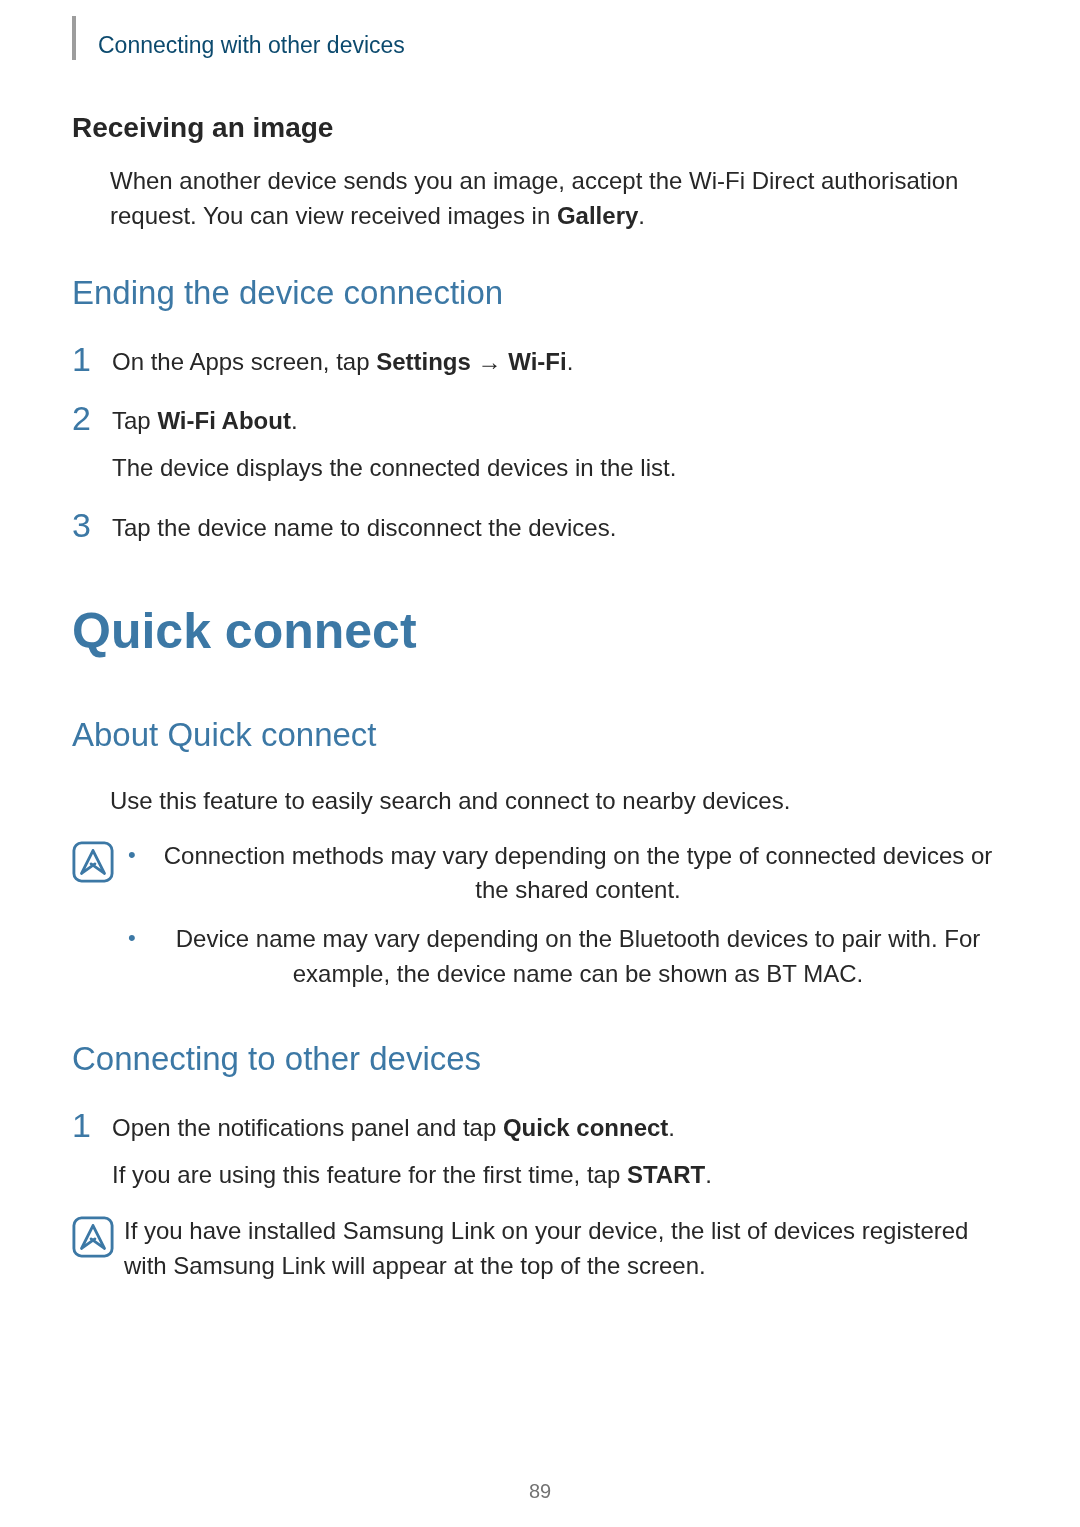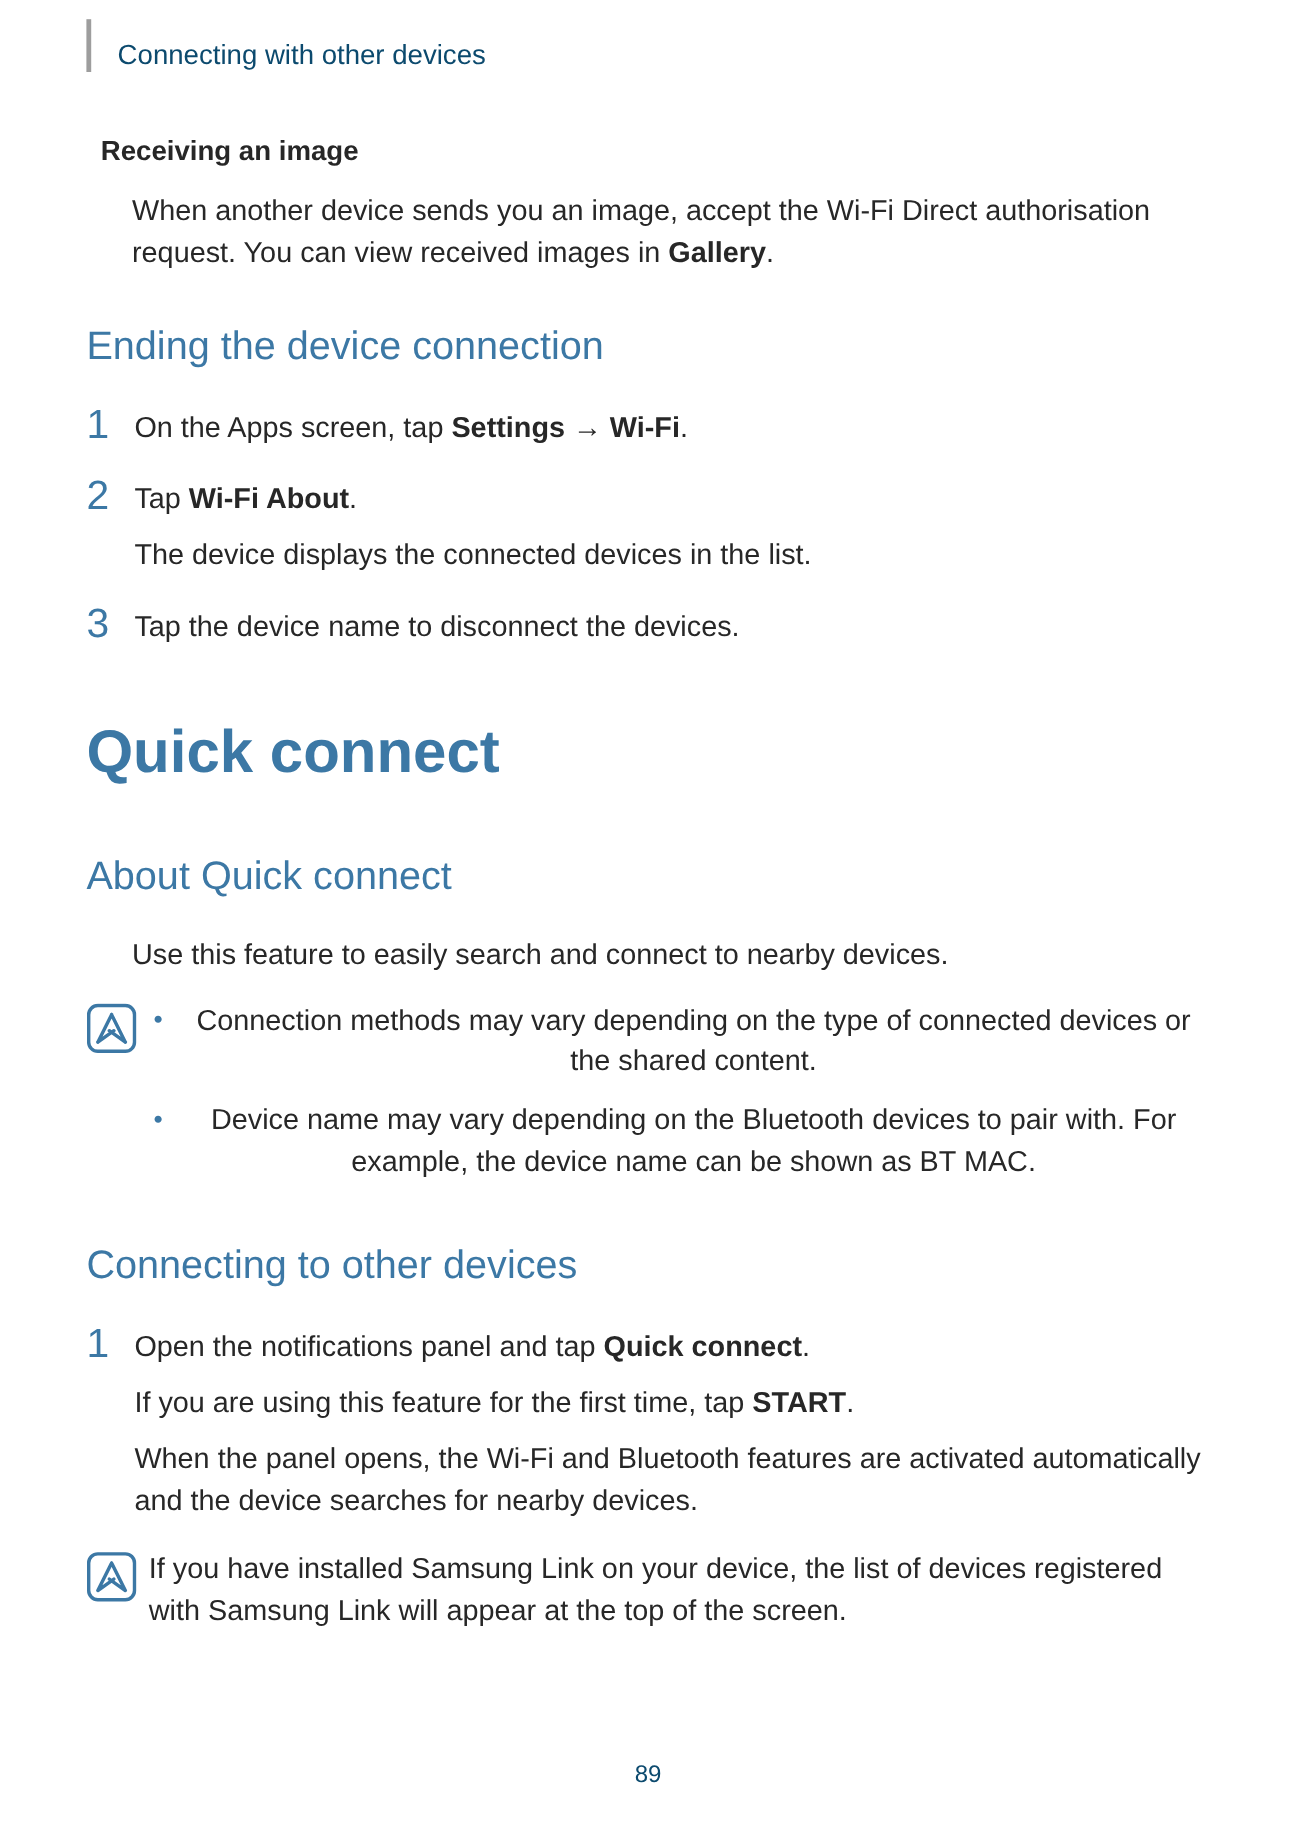--- a/index.html
+++ b/index.html
@@ -24,24 +24,23 @@
     margin-bottom: 52px;
   }
   .header-bar {
     width: 4px;
     height: 44px;
     background: #9d9d9d;
     margin-right: 22px;
     margin-top: -14px;
   }
   .h4 {
-    font-size: 23px;
+    font-size: 28px;
     font-weight: 700;
     margin-bottom: 20px;
-    margin-left: 12px;
   }
   .body-text {
     font-size: 24px;
     line-height: 1.45;
     margin-bottom: 40px;
     margin-left: 38px;
   }
   .h2 {
     color: #3c78a5;
     font-size: 33px;
@@ -114,25 +113,25 @@
     content: "•";
     position: absolute;
     left: 4px;
     top: 0;
     color: #3c78a5;
     font-size: 22px;
   }
   .note-body p { margin: 0; }
   .pagenum {
     position: absolute;
-    bottom: 36px;
+    bottom: 24px;
     left: 0;
     right: 0;
     text-align: center;
-    color: #0c4a6e;
+    color: #737373;
     font-size: 20px;
   }
   svg.note-svg {
     width: 42px;
     height: 42px;
   }
 </style>
 </head>
 <body>
 
@@ -201,21 +200,20 @@
   <ol class="numlist" style="margin-bottom:22px;">
     <li>
       <div class="num">1</div>
       <div class="content">
         <p>
           <span>Open the notifications panel and tap </span><span class="bold">Quick connect</span><span>.</span>
         </p>
         <p>
           <span>If you are using this feature for the first time, tap </span><span class="bold">START</span><span>.</span>
         </p>
-        <p>When the panel opens, the Wi-Fi and Bluetooth features are activated automatically and the device searches for nearby devices.</p>
       </div>
     </li>
   </ol>
 
   <div class="note">
     <div class="note-icon">
       <svg class="note-svg" viewBox="0 0 44 44">
         <rect x="2" y="2" width="40" height="40" rx="8" ry="8" fill="none" stroke="#3c78a5" stroke-width="3"></rect>
         <path d="M10 34 L22 10 M22 10 L34 34 M10 34 L24 24 M34 34 L20 24" fill="none" stroke="#3c78a5" stroke-width="3" stroke-linecap="round"></path>
       </svg>

